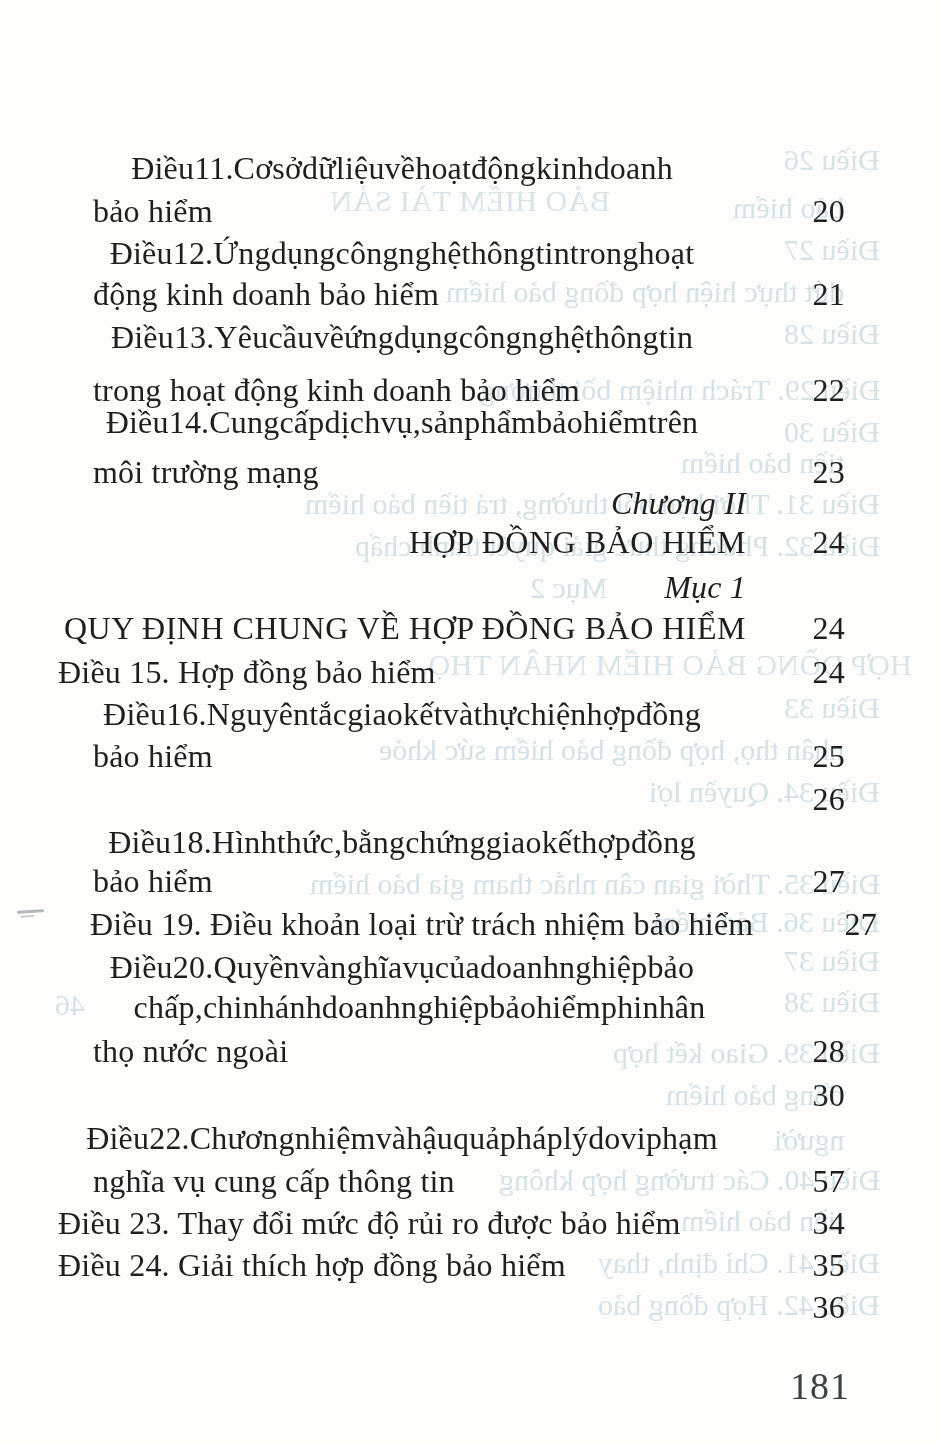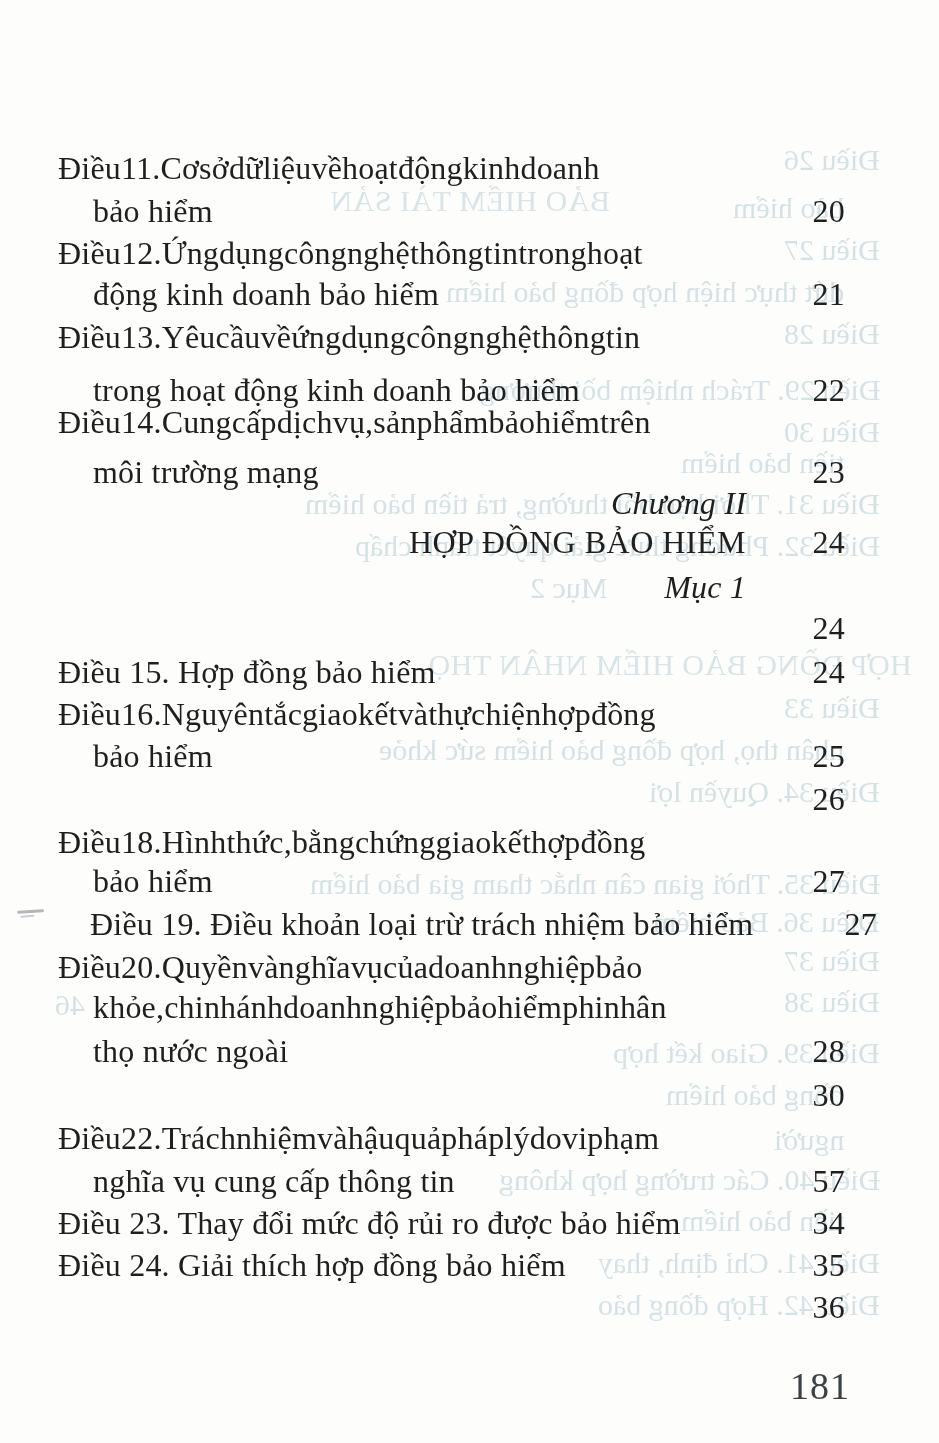--- a/index.html
+++ b/index.html
@@ -31,21 +31,21 @@
     position: absolute;
     right: 0;
     top: 0;
     line-height: 44px;
   }
   .row .txt { display: inline-block; }
   .row.indent .txt { margin-left: 35px; }
   
   .row.justify .txt {
     display: flex;
-    justify-content: flex-start;
+    justify-content: center;
     width: 688px;
   }
   .row.justify.indent .txt {
     width: 653px;
     margin-left: 35px;
   }
   
   .row.center-italic .txt,
   .row.center-caps .txt {
     display: block;
@@ -202,20 +202,21 @@
         <span class="txt">Chương II</span>
       </div>
       <div class="row center-caps" style="top: 520px;">
         <span class="txt">HỢP ĐỒNG BẢO HIỂM</span>
         <span class="pg">24</span>
       </div>
       <div class="row center-italic" style="top: 565px;">
         <span class="txt">Mục 1</span>
       </div>
       <div class="row center-caps" style="top: 606px;">
+        <span class="txt">QUY ĐỊNH CHUNG VỀ HỢP ĐỒNG BẢO HIỂM</span>
         <span class="pg">24</span>
       </div>
       <div class="row entry" style="top: 650px;"><span class="txt">Điều 15. Hợp đồng bảo hiểm</span><span class="pg">24</span></div>
       <div class="row justify" style="top: 692px;">
         <span class="txt">
           <span>Điều</span>
           <span>16.</span>
           <span>Nguyên</span>
           <span>tắc</span>
           <span>giao</span>
@@ -254,38 +255,38 @@
           <span>nghĩa</span>
           <span>vụ</span>
           <span>của</span>
           <span>doanh</span>
           <span>nghiệp</span>
           <span>bảo</span>
         </span>
       </div>
       <div class="row justify indent" style="top: 985px;">
         <span class="txt">
-          <span>khỏe,</span>
+          <span>chấp,</span>
           <span>chi</span>
           <span>nhánh</span>
           <span>doanh</span>
           <span>nghiệp</span>
           <span>bảo</span>
           <span>hiểm</span>
           <span>phi</span>
           <span>nhân</span>
         </span>
       </div>
       <div class="row entry indent" style="top: 1029px;"><span class="txt">thọ nước ngoài</span><span class="pg">28</span></div>
       <div class="row entry" style="top: 1073px;"><span class="pg">30</span></div>
       <div class="row justify" style="top: 1116px;">
         <span class="txt">
           <span>Điều</span>
           <span>22.</span>
-          <span>Trách</span>
+          <span>Chương</span>
           <span>nhiệm</span>
           <span>và</span>
           <span>hậu</span>
           <span>quả</span>
           <span>pháp</span>
           <span>lý</span>
           <span>do</span>
           <span>vi</span>
           <span>phạm</span>
         </span>

